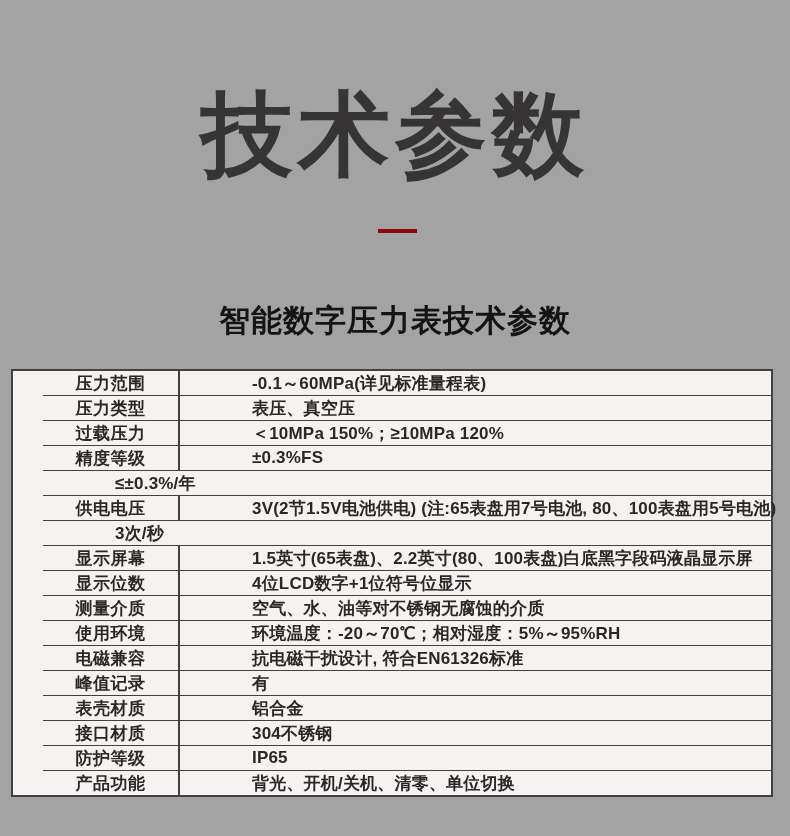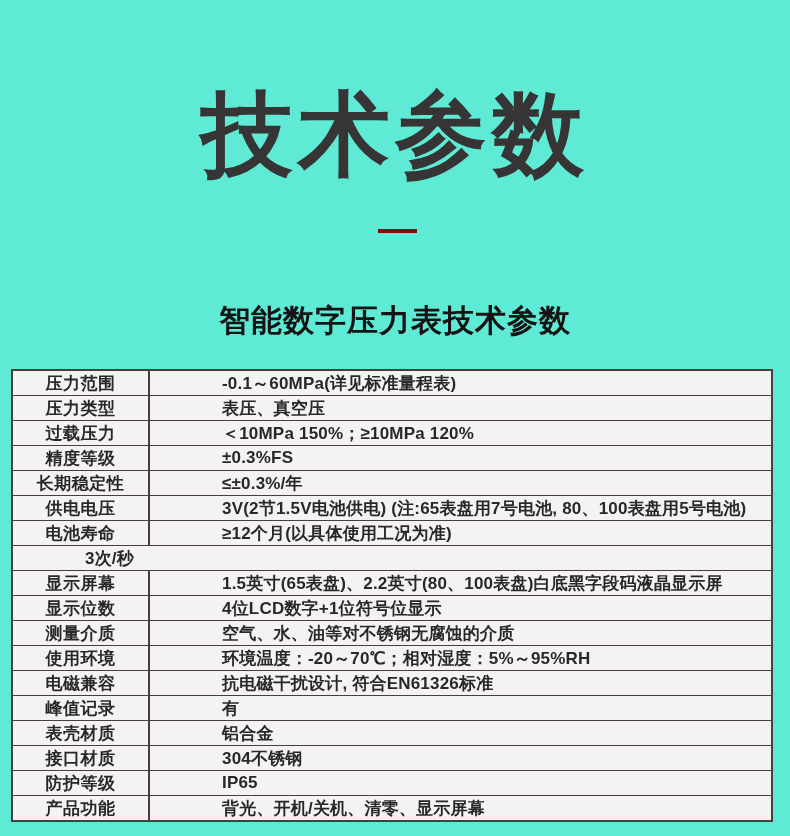--- a/index.html
+++ b/index.html
@@ -4,21 +4,21 @@
 <style>
   html,body{margin:0;padding:0;}
   body{
     background:#f3f2f1;
     font-family:"Liberation Sans", sans-serif;
   }
   .page{
     position:relative;
     width:790px;
     height:836px;
-    background:#5eead4;
+    background:#a3a3a3;
     overflow:hidden;
     margin:0 auto;
   }
   .title{
     position:absolute;
     top:88px; left:0; right:0;
     margin:0;
     text-align:center;
     font-size:92px;
     line-height:92px;
@@ -47,20 +47,21 @@
     font-family:Liberation Serif, serif;
   }
   .spec-table{
     position:absolute;
     top:369px;
     left:11px;
     width:762px;
     box-sizing:border-box;
     border:2px solid #473e3f;
     background:#f4f3f2;
+    padding-left:30px;
   }
   .spec-row{
     display:flex;
     height:24px;
     border-bottom:1px solid #473e3f;
   }
   .spec-row:last-child{
     border-bottom:none;
   }
   .spec-cell{
@@ -105,30 +106,25 @@
       </div>
       <div class="spec-row">
         <div class="spec-cell spec-label">过载压力</div>
         <div class="spec-cell spec-value">＜10MPa 150%；≥10MPa 120%</div>
       </div>
       <div class="spec-row">
         <div class="spec-cell spec-label">精度等级</div>
         <div class="spec-cell spec-value">±0.3%FS</div>
       </div>
       <div class="spec-row">
-        <div class="spec-cell spec-label">长期稳定性</div>
         <div class="spec-cell spec-value">≤±0.3%/年</div>
       </div>
       <div class="spec-row">
         <div class="spec-cell spec-label">供电电压</div>
         <div class="spec-cell spec-value">3V(2节1.5V电池供电) (注:65表盘用7号电池, 80、100表盘用5号电池)</div>
-      </div>
-      <div class="spec-row">
-        <div class="spec-cell spec-label">电池寿命</div>
-        <div class="spec-cell spec-value">≥12个月(以具体使用工况为准)</div>
       </div>
       <div class="spec-row">
         <div class="spec-cell spec-value">3次/秒</div>
       </div>
       <div class="spec-row">
         <div class="spec-cell spec-label">显示屏幕</div>
         <div class="spec-cell spec-value">1.5英寸(65表盘)、2.2英寸(80、100表盘)白底黑字段码液晶显示屏</div>
       </div>
       <div class="spec-row">
         <div class="spec-cell spec-label">显示位数</div>
@@ -157,16 +153,16 @@
       <div class="spec-row">
         <div class="spec-cell spec-label">接口材质</div>
         <div class="spec-cell spec-value">304不锈钢</div>
       </div>
       <div class="spec-row">
         <div class="spec-cell spec-label">防护等级</div>
         <div class="spec-cell spec-value">IP65</div>
       </div>
       <div class="spec-row">
         <div class="spec-cell spec-label">产品功能</div>
-        <div class="spec-cell spec-value">背光、开机/关机、清零、显示屏幕</div>
+        <div class="spec-cell spec-value">背光、开机/关机、清零、单位切换</div>
       </div>
     </div>
 </div>
 
 </body></html>

